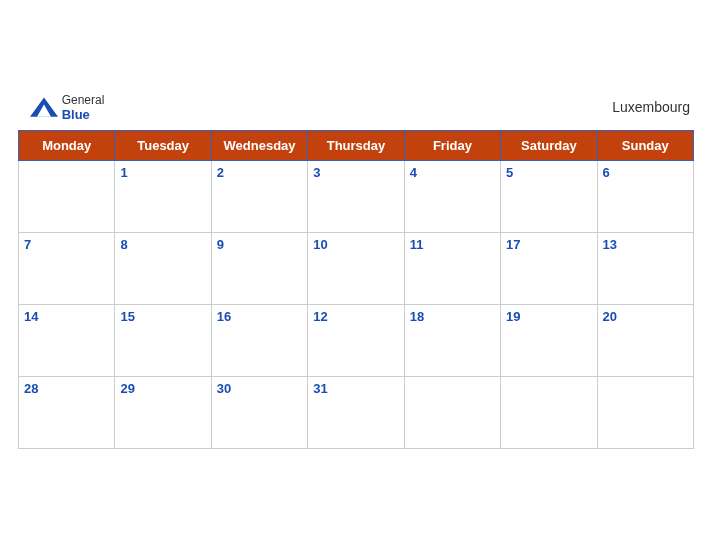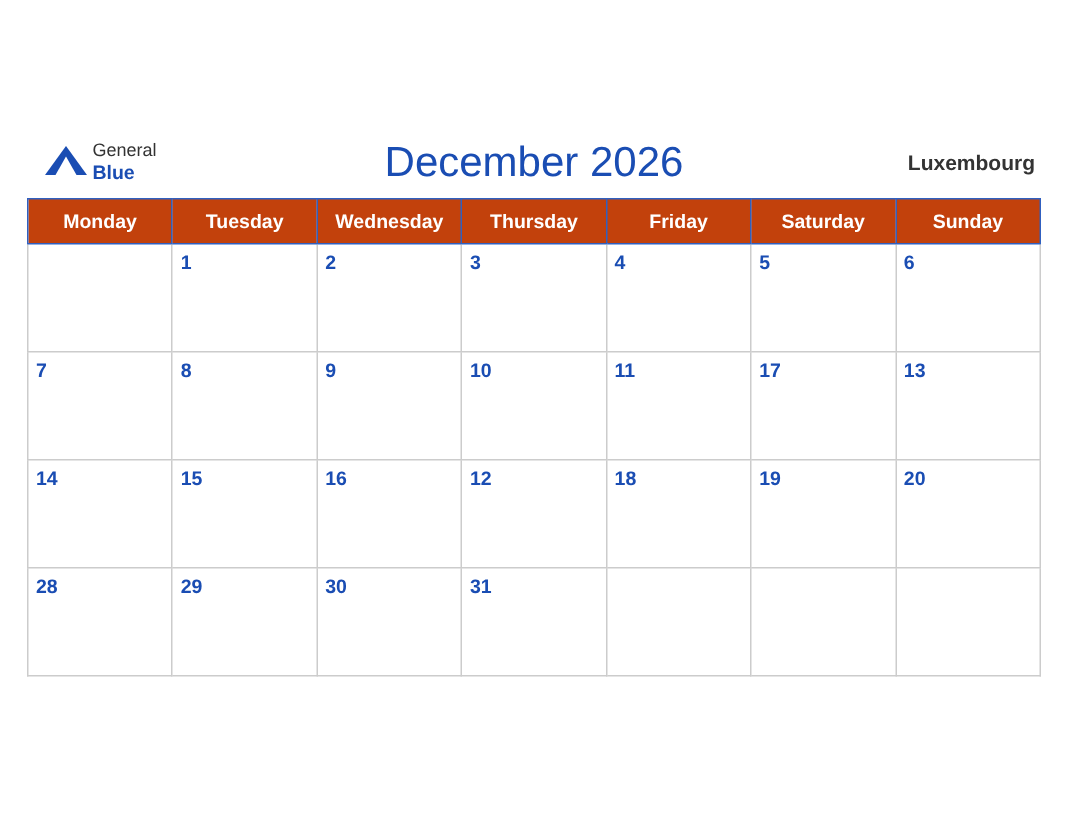--- a/index.html
+++ b/index.html
@@ -45,21 +45,20 @@
       color: #1a4db3;
       font-weight: normal;
       text-align: center;
       flex: 1;
     }
     .country-label {
       width: 90px;
       text-align: right;
       font-size: 14px;
       color: #333;
-      font-weight: bold;
     }
     .calendar-table {
       width: 100%;
       border-collapse: collapse;
     }
     .calendar-table th {
       background-color: #c2410c;
       color: #fff;
       font-size: 13px;
       font-weight: bold;
@@ -98,21 +97,20 @@
         <svg class="logo-icon" viewBox="0 0 32 22" xmlns="http://www.w3.org/2000/svg">
           <polygon points="0,22 16,0 32,22" fill="#1a4db3"></polygon>
           <polygon points="8,22 16,8 24,22" fill="#fff"></polygon>
         </svg>
         <div>
           <div style="font-size:12px;color:#333;line-height:1.2;">General</div>
           <div style="font-size:13px;color:#1a4db3;font-weight:bold;line-height:1.2;">Blue</div>
         </div>
       </div>
     </div>
-    <div class="month-title">December 2026</div>
     <div class="country-label">Luxembourg</div>
   </div>
 
   <table class="calendar-table">
     <thead>
       <tr>
         <th>Monday</th>
         <th>Tuesday</th>
         <th>Wednesday</th>
         <th>Thursday</th>

